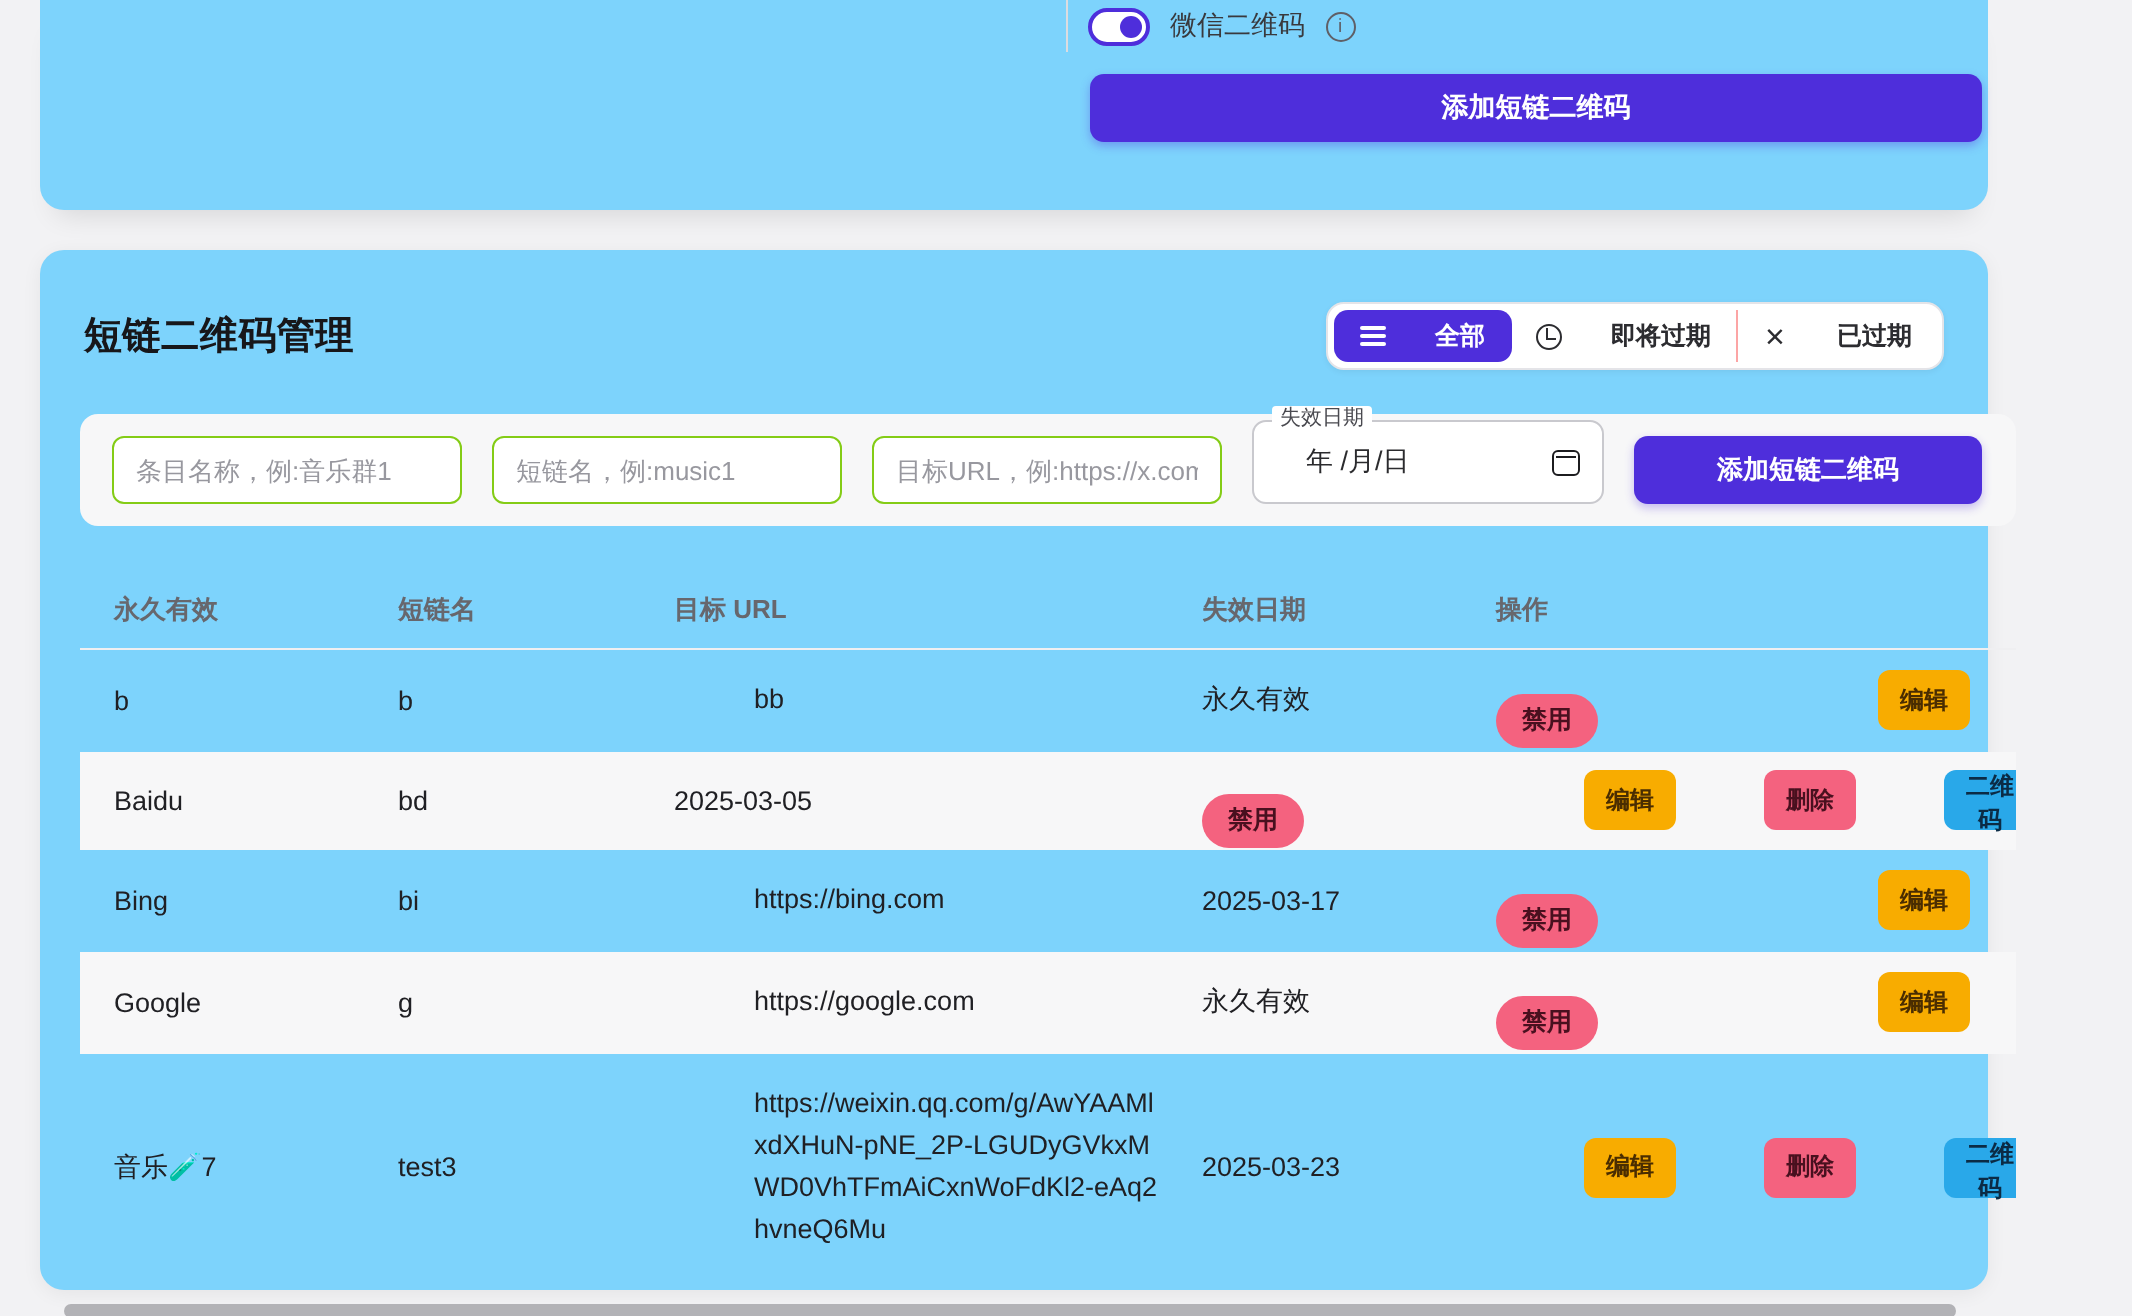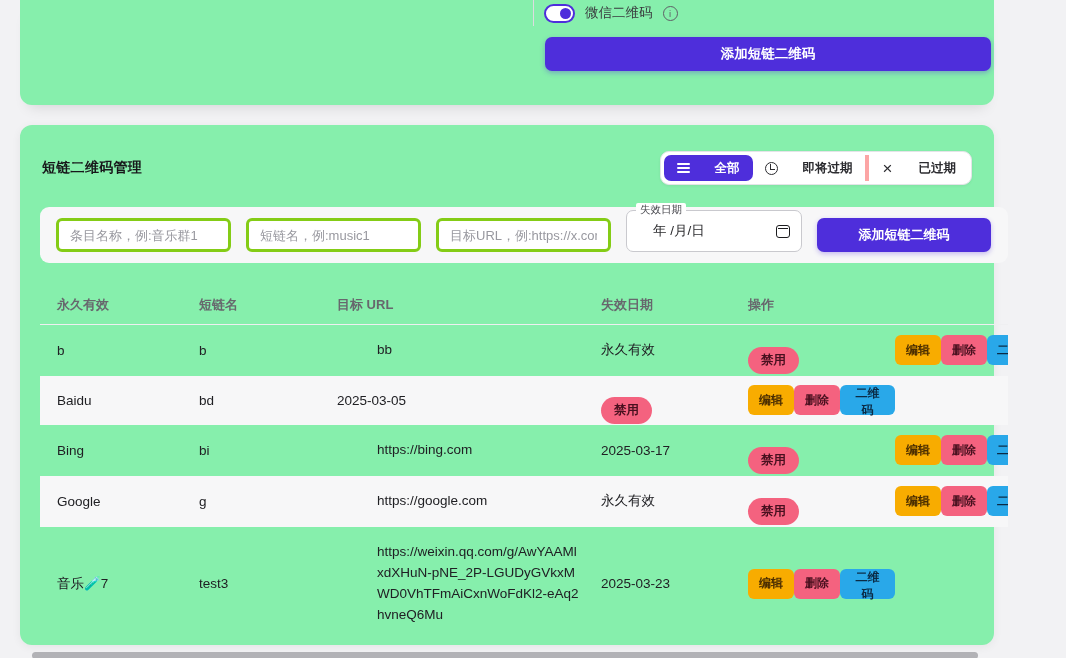--- a/index.html
+++ b/index.html
@@ -3,21 +3,21 @@
 <meta charset="utf-8">
 <style>
   * { box-sizing: border-box; margin: 0; padding: 0; }
   html,body { width:1066px; height:658px; overflow:hidden; }
   body {
     font-family: "Liberation Sans", "DejaVu Sans", sans-serif;
     background:#f2f2f4;
     position:relative;
     color:#202024;
   }
-  .card { position:absolute; left:20px; width:974px; background:#86efac; }
+  .card { position:absolute; left:20px; width:974px; background:#7dd3fc; }
 
   
   .card-top {
     top:0; height:105px;
     border-radius:0 0 12px 12px;
     box-shadow:0 10px 14px -8px rgba(0,0,0,.12);
   }
   .tick { position:absolute; left:513px; top:0; width:1px; height:26px; background:#dcdce0; }
   .toggle-row { position:absolute; left:524px; top:2px; height:22px; display:flex; align-items:center; gap:10px; }
   .toggle { position:relative; width:31px; height:19px; border:2px solid #4e2edb; border-radius:999px; background:#fff; display:inline-block; cursor:pointer; }
@@ -28,35 +28,35 @@
   .btn-primary { background:#4e2edb; color:#fff; border:none; border-radius:7px; font-weight:700; cursor:pointer; font-family:inherit; }
   .btn-block { position:absolute; left:525px; top:37px; width:446px; height:34px; font-size:13.5px; box-shadow:0 2px 5px rgba(78,46,219,.35); }
 
   
   .card-main {
     top:125px; height:520px;
     border-radius:12px;
     box-shadow:0 2px 10px rgba(0,0,0,.06);
   }
   .card-head { margin:26px 22px 0 22px; height:34px; display:flex; align-items:center; justify-content:space-between; }
-  .card-head h1 { font-size:14px; font-weight:700; color:#17171a; letter-spacing:.3px; }
+  .card-head h1 { font-size:19px; font-weight:700; color:#17171a; letter-spacing:.3px; }
 
   .filter-group { display:flex; align-items:center; background:#fff; border:1px solid #e4e4e8; border-radius:9px; padding:3px; box-shadow:0 1px 3px rgba(0,0,0,.06); }
   .filter-btn { display:flex; align-items:center; gap:24px; height:26px; padding:0 12px; border:none; background:transparent; border-radius:7px; font-size:12.5px; font-weight:700; color:#2c2c30; cursor:pointer; font-family:inherit; }
   .filter-btn.active { background:#4e2edb; color:#fff; padding:0 13px; }
-  .filter-btn.sep { border-left:4px solid #fca5a5; border-radius:0 7px 7px 0;text-align:right; }
+  .filter-btn.sep { border-left:1px solid #fca5a5; border-radius:0 7px 7px 0;text-align:right; }
   .f-icon { display:inline-flex; align-items:center; justify-content:center; width:14px; height:14px; }
   .list-icon i { width:13px; height:2px; background:#fff; border-radius:1px; box-shadow:0 -4px 0 #fff, 0 4px 0 #fff; display:block; }
   .clock-icon i { width:13px; height:13px; border:1.5px solid #2c2c30; border-radius:50%; position:relative; display:block; }
   .clock-icon i::after { content:''; position:absolute; left:4px; top:1.5px; width:3.5px; height:5px; border-left:1.5px solid #2c2c30; border-bottom:1.5px solid #2c2c30; }
   .x-icon::before { content:'×'; font-size:17px; font-weight:500; color:#2c2c30; line-height:1; }
 
   
   .form-panel { margin:22px 22px 0 20px; width:968px; height:56px; background:#f7f7f8; border-radius:9px; display:flex; align-items:flex-start; gap:15px; padding:0 16px; }
-  .form-panel input { margin-top:11px; width:175px; height:34px; border:3px solid #84cc16; border-radius:6px; padding:0 11px; font-size:13px; color:#2b2b2e; background:#fff; font-family:inherit; outline:none; }
+  .form-panel input { margin-top:11px; width:175px; height:34px; border:1px solid #84cc16; border-radius:6px; padding:0 11px; font-size:13px; color:#2b2b2e; background:#fff; font-family:inherit; outline:none; }
   .form-panel input::placeholder { color:#98989f; }
   .date-field { position:relative; margin-top:3px; width:176px; height:42px; background:#fff; border:1px solid #c9c9ce; border-radius:7px; cursor:pointer; }
   .date-legend { position:absolute; top:-8px; left:9px; font-size:10.5px; color:#4a4a50; background:#fff; padding:0 4px; border-radius:2px; line-height:1.3; }
   .date-value { position:absolute; left:26px; top:0; line-height:40px; font-size:13.5px; color:#2b2b2e; }
   .calendar-icon { position:absolute; right:11px; top:14px; width:14px; height:13px; border:1.6px solid #1c1c1f; border-radius:3px; }
   .calendar-icon::before { content:''; position:absolute; left:1px; right:1px; top:2px; border-top:1.6px solid #1c1c1f; }
   .btn-submit { margin-top:11px; width:174px; height:34px; font-size:13px; box-shadow:0 2px 5px rgba(78,46,219,.3); }
 
   
   .table-wrap { margin:22px 22px 0 20px; width:968px; overflow:hidden; }
@@ -65,21 +65,21 @@
   .t-head { height:40px; color:#67676d; font-size:13px; font-weight:700; border-bottom:1px solid #efeff1; }
   .t-row { min-height:49px; font-size:13.5px; color:#202024; }
   .t-row:nth-child(even) { background:#f7f7f8; }
   .cell-url { padding:15px 22px 15px 0; line-height:1.55; word-break:break-all;margin-left:40px; }
   .cell-badges { display:flex; gap:8px; }
   .badge { display:inline-block; padding:5px 13px; border-radius:999px; font-size:12.5px; font-weight:600; cursor:pointer; border:none; font-family:inherit;margin-top:20px; }
   .badge.danger  { background:#f4627f; color:#49101f; }
   .badge.success { background:#2ec87c; color:#0b3a22; }
   .badge.wechat  { background:#28bcf0; color:#0a3a55; }
   .cell-actions { display:flex; }
-  .act { height:30px; min-width:46px; padding:0 10px; border:none; border-radius:6px; font-size:12px; font-weight:700; cursor:pointer; font-family:inherit; }
+  .act { height:30px; min-width:46px; padding:0 10px; border:none; border-radius:6px; font-size:12px; font-weight:700; cursor:pointer; font-family:inherit;margin-left:44px; }
   .act.edit   { background:#f8ac00; color:#4a2d00; }
   .act.delete { background:#f4627f; color:#49101f; }
   .act.qrcode { background:#29a8e9; color:#0b2b45; }
 
   .hscrollbar { margin:12px 0 0 12px; width:946px; height:7px; border-radius:5px; background:#b2b2b6; cursor:pointer; }
 </style>
 </head>
 <body>
 
 <section class="card card-top">

